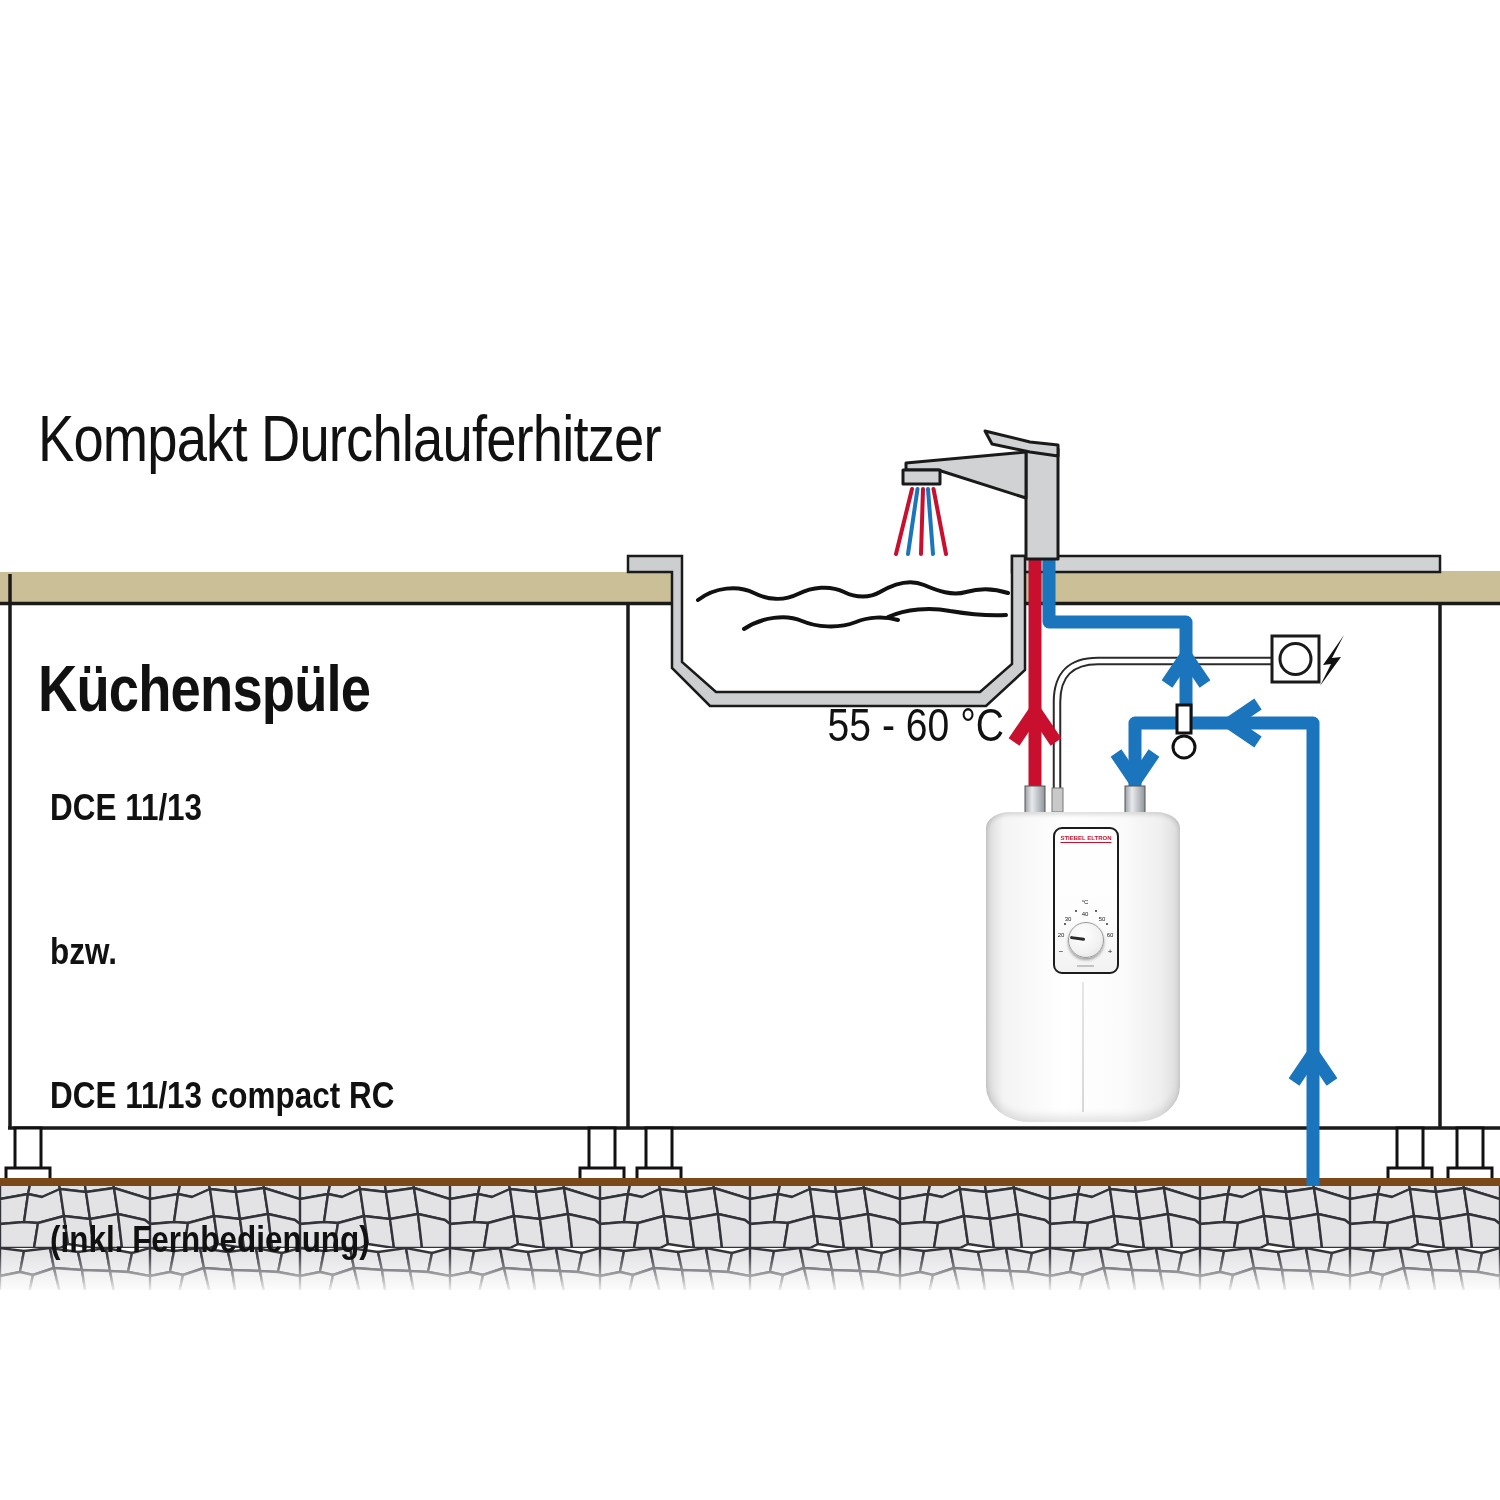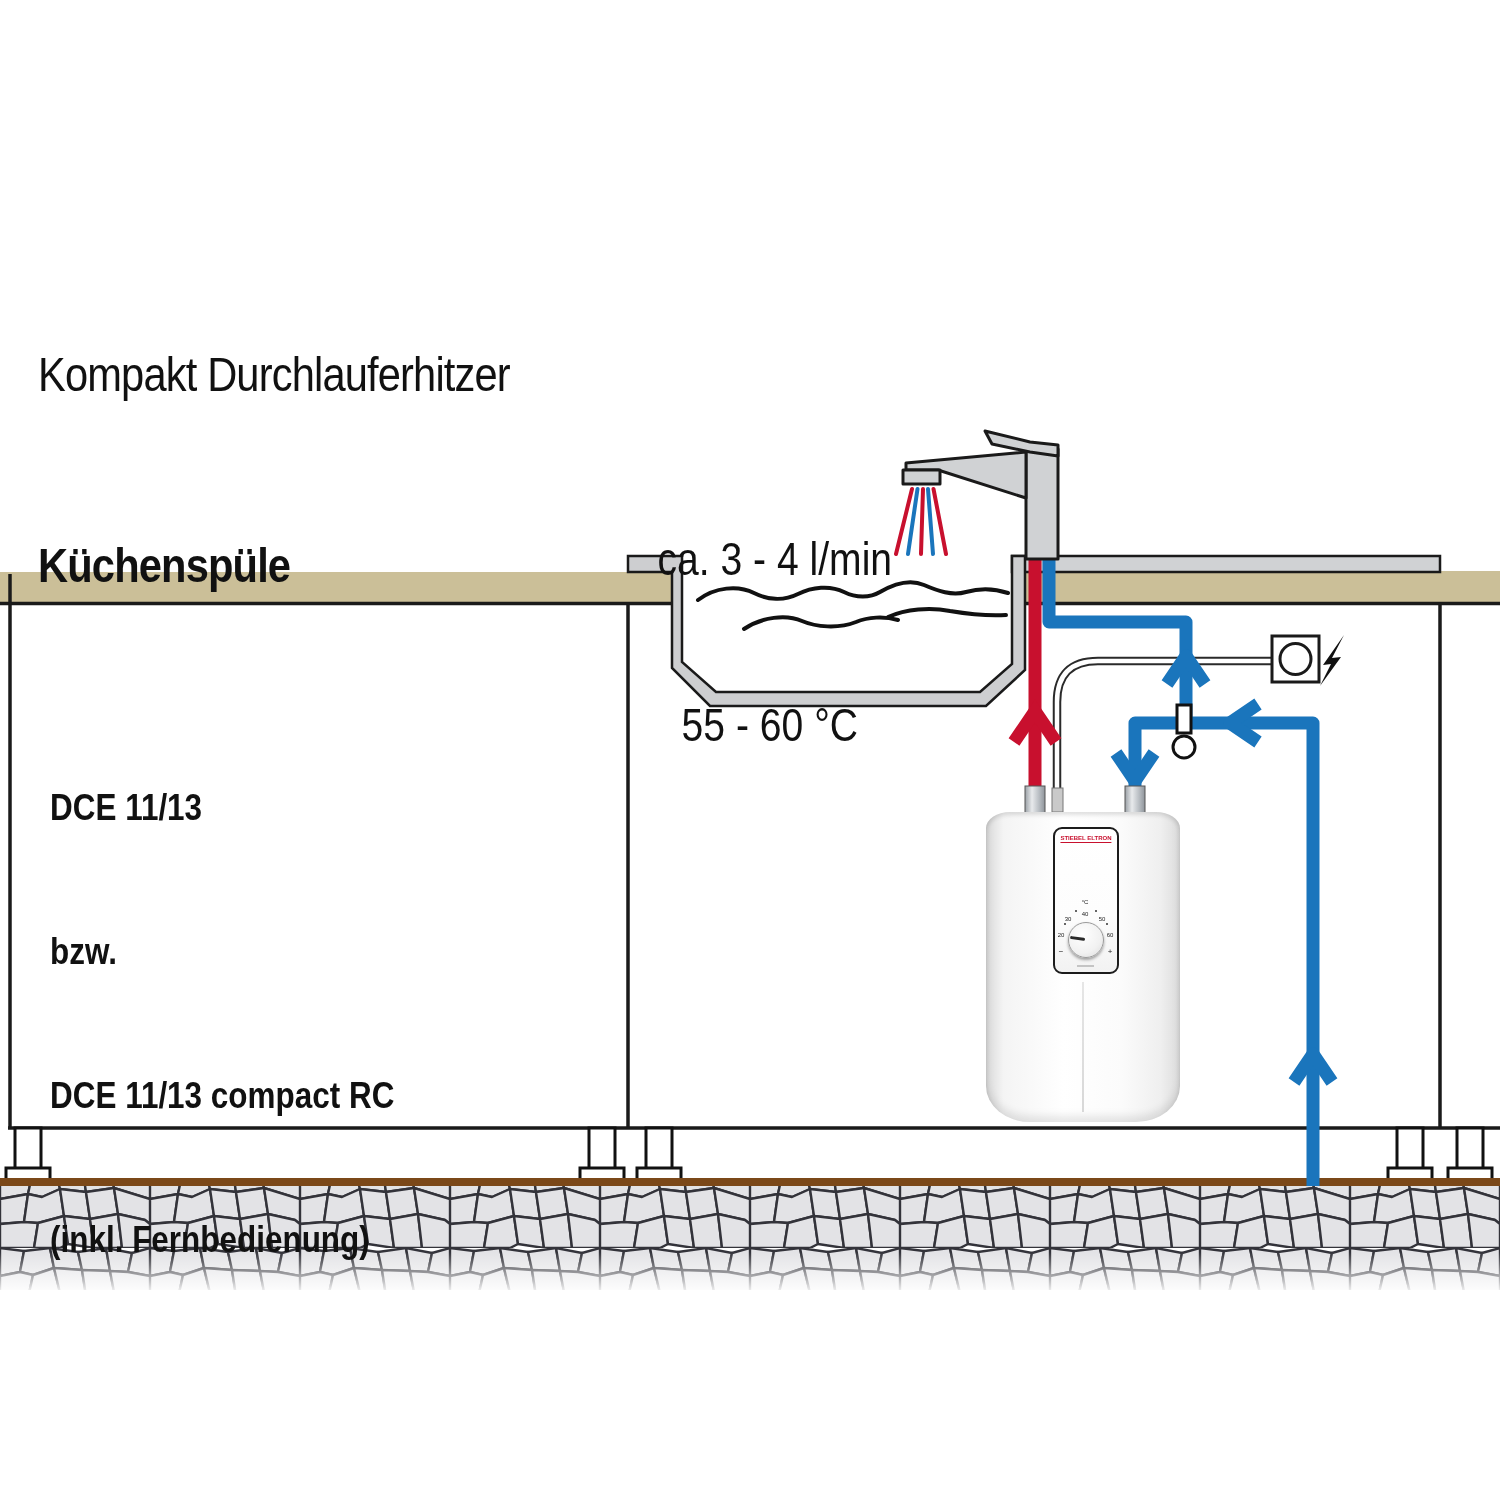--- a/index.html
+++ b/index.html
@@ -4,26 +4,26 @@
 <style>
   html,body{margin:0;padding:0;background:#ffffff;}
   .stage{position:relative;width:1500px;height:1500px;background:#ffffff;overflow:hidden;
          font-family:"Liberation Sans",sans-serif;color:#111;}
   .stage svg{position:absolute;left:0;top:0;}
   .txt{position:absolute;white-space:pre;}
   .cond{transform:scaleX(.85);transform-origin:0 0;}
   .cond-r{transform:scaleX(.85);transform-origin:100% 0;}
   .cond-c{transform:scaleX(.85);transform-origin:50% 0;}
 
-  #title{left:38px;top:216px;font-size:49px;line-height:1.30;letter-spacing:-1px;}
+  #title{left:38px;top:232px;font-size:64px;line-height:1.30;letter-spacing:-1px;}
   #title .t1{font-weight:400;}
   #title .t2{font-weight:700;}
 
   #flow-label{left:556px;top:478px;width:336px;text-align:right;font-size:46px;font-weight:400;}
-  #temp-label{left:640px;top:644px;width:380px;text-align:left;font-size:46px;font-weight:400;}
+  #temp-label{left:640px;top:644px;width:380px;text-align:right;font-size:46px;font-weight:400;}
   #kalt-label{left:1030px;top:1133px;width:265px;text-align:right;font-size:38px;font-weight:400;}
 
   #spec{left:50px;top:688px;font-size:37px;line-height:48px;font-weight:600;}
   #spec .grp2{margin-top:42px;}
 
   
   #heater{position:absolute;left:986px;top:812px;width:194px;height:310px;
     border-radius:24px 24px 44px 44px / 16px 16px 36px 36px;
     background:linear-gradient(90deg,#d9d9d9 0%,#f4f4f4 9%,#ffffff 40%,#fbfbfb 70%,#efefef 90%,#dcdcdc 100%);
     box-shadow:inset 0 3px 4px rgba(0,0,0,.12), inset 0 -6px 9px rgba(0,0,0,.10);}
@@ -208,23 +208,20 @@
     <div id="smallprint"></div>
   </div>
   <div id="seam"></div>
 </div>
 
 <div class="txt" id="title">
   <div class="cond t1">Kompakt Durchlauferhitzer</div>
   <div class="cond t2">Küchenspüle</div>
 </div>
 
-<div class="txt" id="flow-label">
-  <span class="cond-r" style="display:inline-block;">ca. 3 - 4 l/min</span>
-</div>
 
 <div class="txt" id="temp-label">
   <span class="cond-c" style="display:inline-block;">55 - 60 °C</span>
 </div>
 
 
 <div class="txt" id="spec">
   <div class="cond">DCE 11/13</div>
   <div class="cond">bzw.</div>
   <div class="cond">DCE 11/13 compact RC</div>

